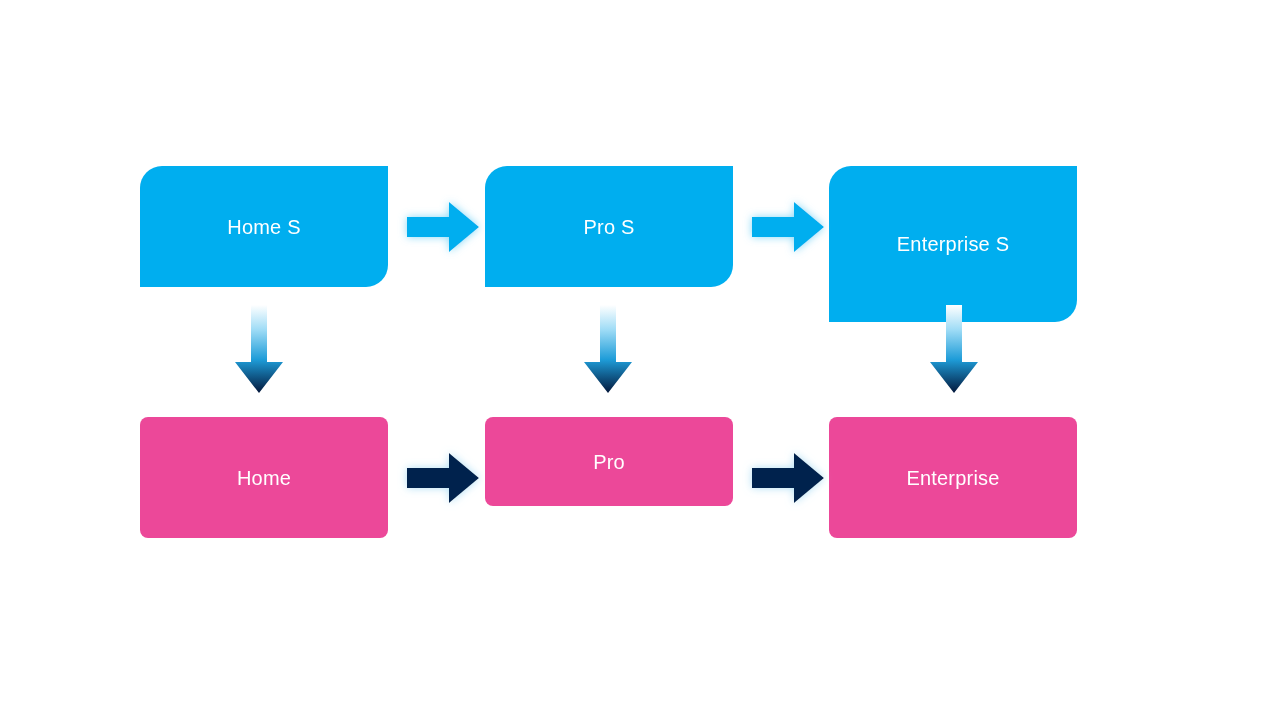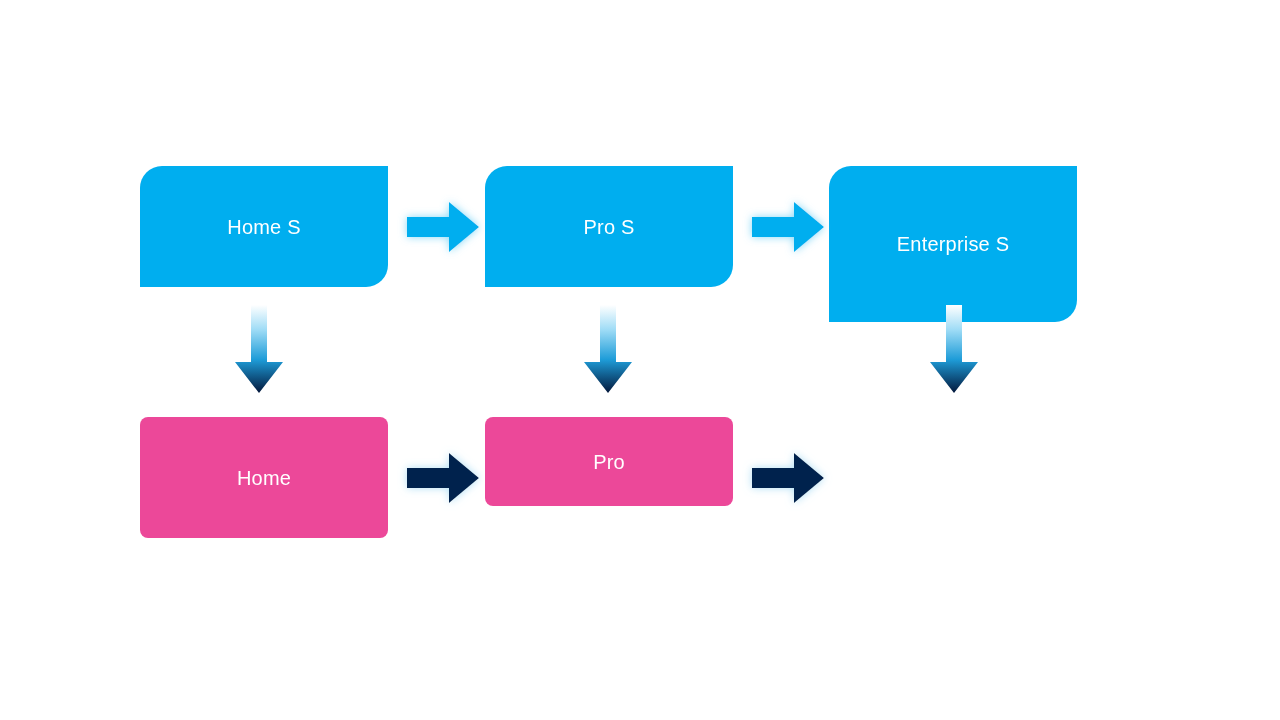--- a/index.html
+++ b/index.html
@@ -153,20 +153,23 @@
   </div>
 
   <div class="node node-product" style="left:140px; top:417px; width:248px; height:121px;">
     <span>Home</span>
   </div>
 
   <div class="node node-product" style="left:485px; top:417px; width:248px; height:89px;">
     <span>Pro</span>
   </div>
 
+  <div class="node node-product" style="left:829px; top:417px; width:248px; height:121px;">
+    <span>Enterprise</span>
+  </div>
 
   <div class="arrow-h" style="left:405px; top:449px;">
     <svg viewBox="0 0 76 58" xmlns="http://www.w3.org/2000/svg">
       <defs>
         <filter id="glowNavy1" x="-60%" y="-60%" width="220%" height="220%">
           <feGaussianBlur stdDeviation="4.5" result="b"></feGaussianBlur>
           <feFlood flood-color="#A8DCF4" flood-opacity="0.9"></feFlood>
           <feComposite in2="b" operator="in" result="g"></feComposite>
           <feMerge>
               <feMergeNode in="g"></feMergeNode>

